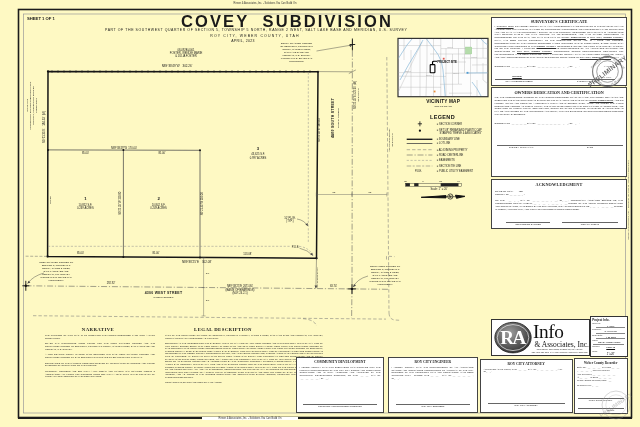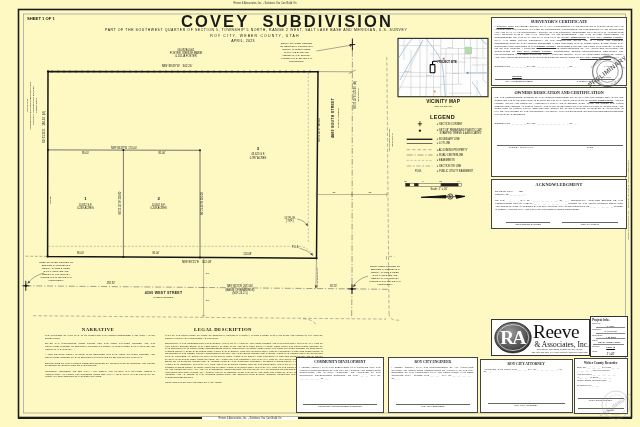--- a/index.html
+++ b/index.html
@@ -448,21 +448,21 @@
 <stop offset="0" stop-color="#9f9f9f"></stop>
             <stop offset="0.45" stop-color="#5e5e5e"></stop>
             <stop offset="1" stop-color="#0f0f0f"></stop>
 </radialGradient>
 </defs>
 <ellipse cx="21" cy="17.6" rx="18.2" ry="15.3" fill="url(#ra)" stroke="#222" stroke-width="0.8"></ellipse>
 <ellipse cx="21" cy="17.6" rx="15.8" ry="13" fill="none" stroke="#eee" stroke-width="0.7"></ellipse>
 <text x="20.5" y="24.5" font-size="19" font-family="Liberation Serif, serif" font-weight="bold" fill="#fff" text-anchor="middle" letter-spacing="-1.5">RA</text>
 </svg>
 
-<div class="t" style="left:41.5px;top:1.8px;width:55px;font-size:19.3px;font-family:'Liberation Serif',serif;color:#111;letter-spacing:-0.4px;">Reeve</div>
+<div class="t" style="left:41.5px;top:1.8px;width:55px;font-size:19.3px;font-family:'Liberation Serif',serif;color:#111;letter-spacing:-0.4px;">Info</div>
 <div class="t" style="left:42.5px;top:20.4px;width:55px;font-size:7.5px;font-family:'Liberation Serif',serif;color:#111;text-align:right;">&amp; Associates, Inc.</div>
 <div class="t ctr" style="left:40px;top:28.3px;width:56px;font-size:1.9px;color:#222;">5160 SOUTH 1500 WEST, RIVERDALE, UTAH 84405</div>
 <div class="t ctr" style="left:40px;top:31px;width:56px;font-size:1.9px;color:#222;">TEL: (801) 621-3100&nbsp; FAX: (801) 621-2666&nbsp; www.reeve-assoc.com</div>
 </div>
 
 <div class="box" style="left:589.7px;top:316.2px;width:36px;height:39.2px;border-color:#333;">
 <div class="t" style="left:1.5px;top:1px;font-size:3px;font-weight:bold;">Project Info.</div>
 <div class="t" style="left:1.5px;top:5.2px;font-size:2px;color:#333;">Surveyor:</div>
 <div class="t ctr" style="left:6px;top:7.4px;width:28px;font-size:2.2px;color:#111;font-style:italic;">J. FELT</div>
 <div style="position:absolute;left:5px;top:10px;width:29px;border-top:0.45px solid #888;"></div>

